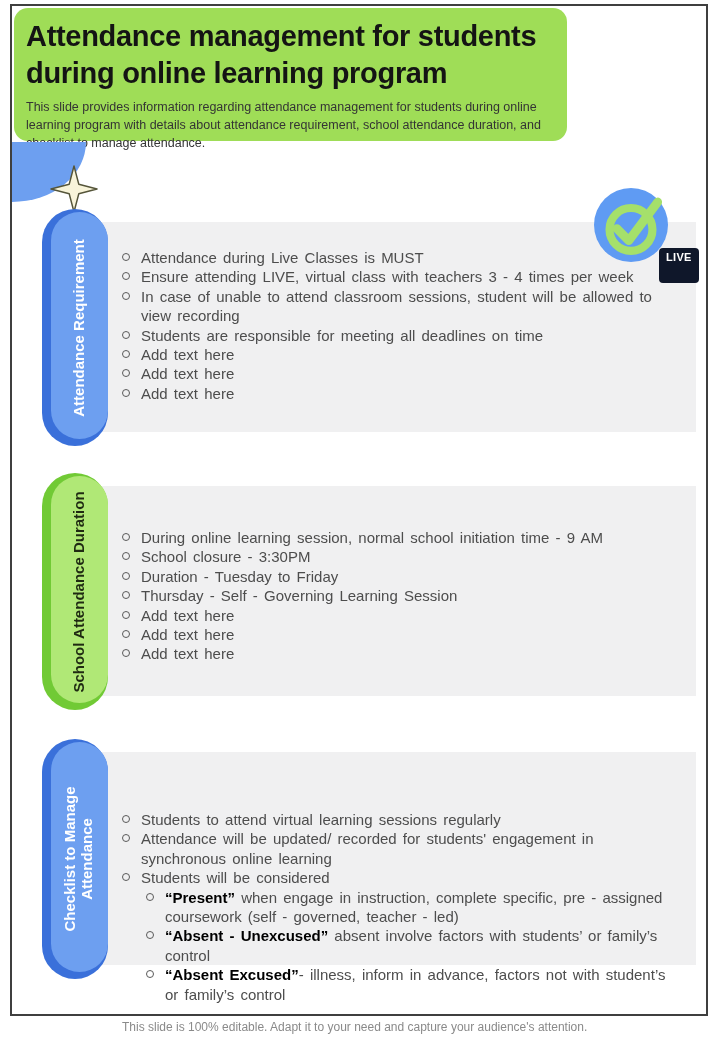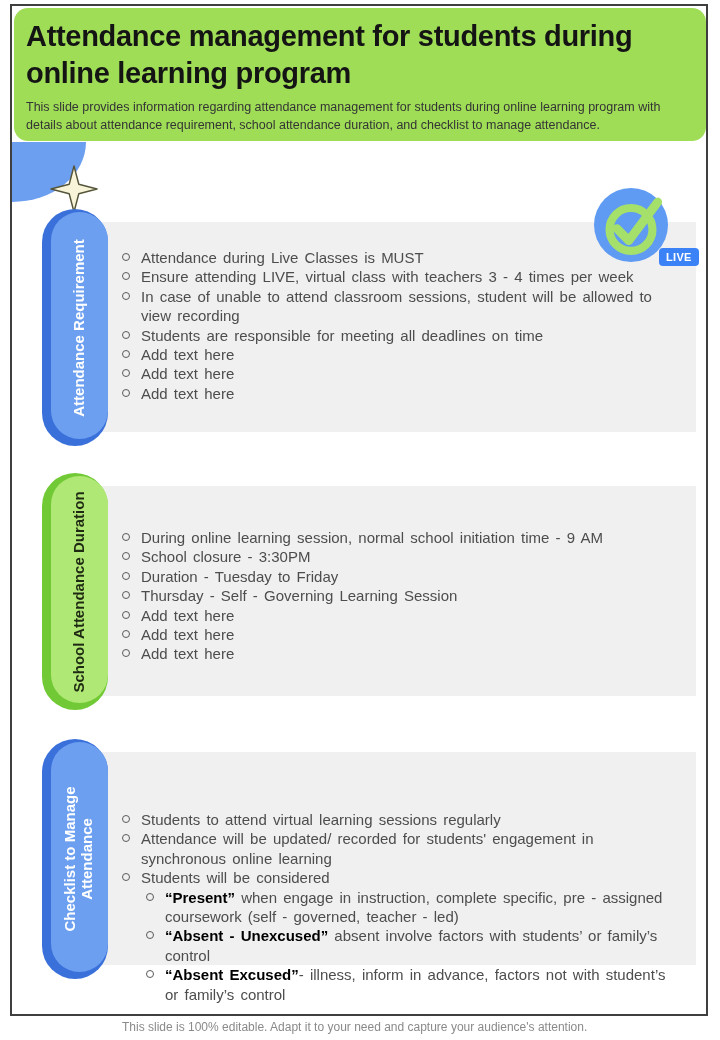--- a/index.html
+++ b/index.html
@@ -6,21 +6,21 @@
   body {
     width:720px; height:1040px; position:relative; background:#ffffff;
     font-family:"Liberation Sans", sans-serif; overflow:hidden;
   }
   .slide-border {
     position:absolute; left:10px; top:4px; width:694px; height:1008px;
     border:2px solid #3f3f3f; background:transparent;
   }
   
   .header {
-    position:absolute; left:14px; top:8px; width:692px; height:133px;
+    position:absolute; left:14px; top:8px; width:553px; height:133px;
     background:#9fdd57; border-radius:14px; box-sizing:border-box;
     padding:10px 12px 0 12px;
   }
   .header h1 {
     margin:0; font-size:29px; line-height:37px; font-weight:bold; color:#141414;
     letter-spacing:-0.3px;
   }
   .header p {
     margin:6px 0 0 0; font-size:12.5px; line-height:18px; color:#343434;
   }
@@ -31,22 +31,22 @@
   }
   .star { position:absolute; left:50px; top:165px; width:48px; height:48px; }
   
   .check-badge {
     position:absolute; left:594px; top:188px; width:74px; height:74px;
     border-radius:50%; background:#5f9bf3; z-index:5;
   }
   .check-badge svg { position:absolute; inset:0; overflow:visible; }
   .live-badge {
     position:absolute; left:659px; top:248px; z-index:6;
-    background:#3b82f6; color:#ffffff; font-size:11px; font-weight:bold;
-    padding:3px 7px 3px 7px; border-radius:4px; letter-spacing:0.3px;
+    background:#0f172a; color:#ffffff; font-size:11px; font-weight:bold;
+    padding:3px 7px 20px 7px; border-radius:4px; letter-spacing:0.3px;
   }
   
   .panel { position:absolute; left:76px; width:620px; background:#f0f0f1; }
   .panel-1 { top:222px; height:210px; }
   .panel-2 { top:486px; height:210px; }
   .panel-3 { top:752px; height:213px; }
   
   .tab {
     position:absolute; left:-34px; top:-13px; bottom:-14px; width:66px;
     border-radius:33px; z-index:2;

